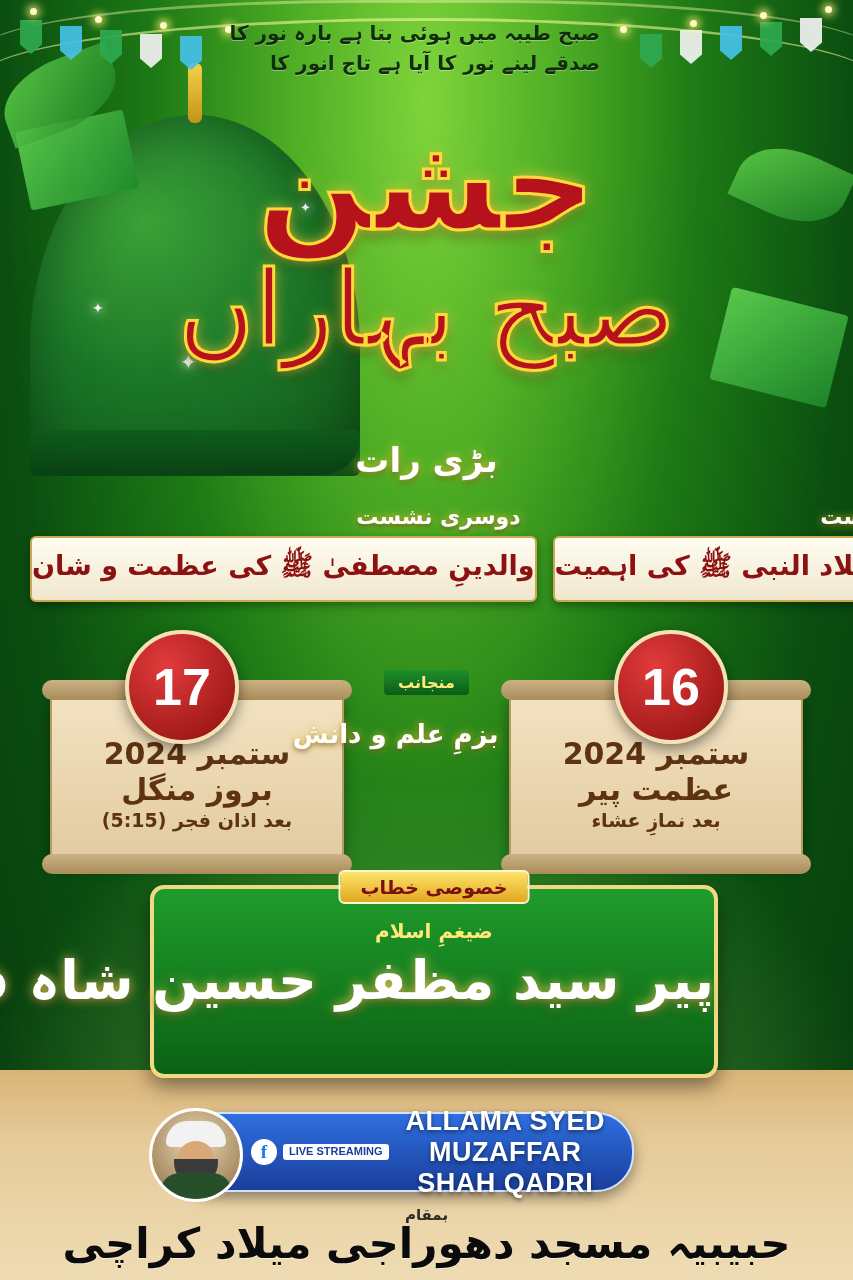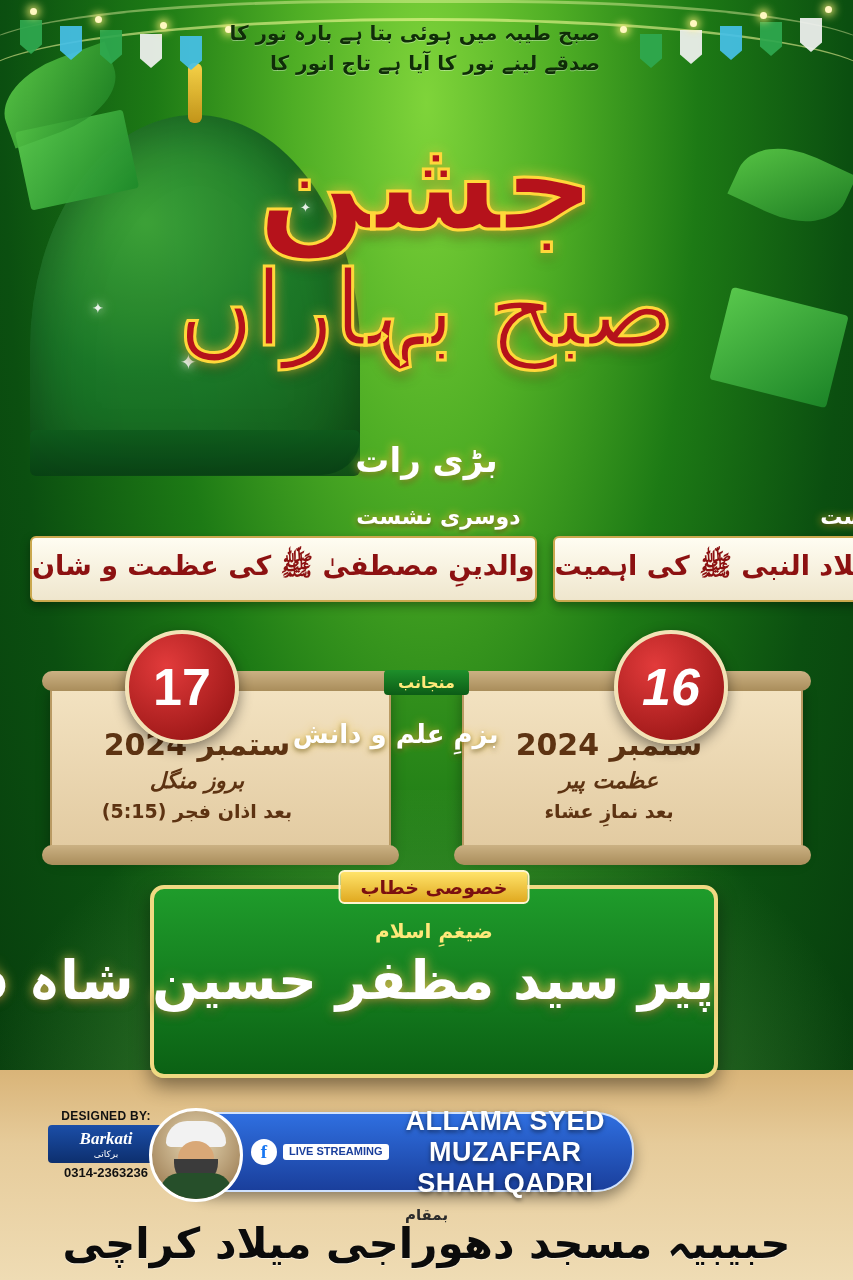--- a/index.html
+++ b/index.html
@@ -113,50 +113,49 @@
     position:absolute;top:-34px;right:14px;
     font-size:22px;font-weight:bold;color:#fff;
     text-shadow:0 0 8px rgba(255,200,50,.9),0 2px 4px rgba(0,0,0,.55);
   }
   .sess-text{font-size:27px;font-weight:bold;color:#8c1111;}
   
   .scrolls{
     position:absolute;top:630px;left:20px;width:813px;height:250px;
   }
   .scroll{
-    position:absolute;top:51px;width:290px;height:170px;
+    position:absolute;top:60px;width:290px;height:170px;
     background:linear-gradient(#f3e3c2,#e2caa0);
     border:2px solid #b99a63;border-radius:10px;
     box-shadow:0 6px 14px rgba(0,0,0,.35);
-    padding-left:47px;
   }
   .scroll.left{left:30px;}
   .scroll.right{right:30px;}
   .scroll:before,.scroll:after{
     content:"";position:absolute;left:-10px;right:-10px;height:20px;
     background:linear-gradient(#cbb183,#a98d5b);border-radius:10px;
   }
   .scroll:before{top:-12px;}
   .scroll:after{bottom:-12px;}
   .daybadge{
     position:absolute;top:0;width:106px;height:106px;border-radius:50%;
     background:radial-gradient(circle at 35% 30%,#e23b3b,#8c0f0f);
     border:4px solid #f2e2b6;
     box-shadow:0 5px 14px rgba(0,0,0,.45);
     color:#fff;font-size:52px;font-weight:bold;
     display:flex;align-items:center;justify-content:center;
   }
   .daybadge.left{left:105px;}
-  .daybadge.right{right:105px;font-style:italic;}
+  .daybadge.right{right:105px;}
   .scroll-text{
     position:absolute;left:0;top:42px;width:290px;text-align:center;
     color:#5d3312;font-weight:bold;
   }
   .scroll-text .l1{font-size:30px;line-height:40px;}
-  .scroll-text .l2{font-size:22px;line-height:32px;font-style:italic;}
+  .scroll-text .l2{font-size:30px;line-height:32px;}
   .scroll-text .l3{font-size:19px;line-height:28px;}
   .mid-tag{
     position:absolute;left:50%;top:40px;margin-left:-72px;width:144px;
     text-align:center;
   }
   .mid-tag .tag-top{
     display:inline-block;background:linear-gradient(#1e8f2a,#0c5c16);
     color:#ffe97a;font-size:16px;font-weight:bold;padding:3px 14px;border-radius:4px;
   }
   .mid-tag .tag-main{
@@ -347,28 +346,20 @@
       <div class="tag-main urdu">بزمِ علم و دانش</div>
     </div>
   </div>
 
   <div class="speaker-panel">
     <div class="sp-top urdu">خصوصی خطاب</div>
     <div class="sp-sub urdu">ضیغمِ اسلام</div>
     <div class="sp-name urdu">پیر سید مظفر حسین شاہ قادری</div>
   </div>
 
-  <div class="designer">
-    <div class="dby">DESIGNED BY:</div>
-    <div class="dname">
-      <b>Barkati</b>
-      <small class="urdu">برکاتی</small>
-    </div>
-    <div class="dphone">0314-2363236</div>
-  </div>
 
   <div class="livebar">
     <div class="live-photo">
       <div class="turban"></div>
       <div class="face"></div>
       <div class="beard"></div>
       <div class="body"></div>
     </div>
     <div class="fb-badge">
       <div class="fb-circle">f</div>

